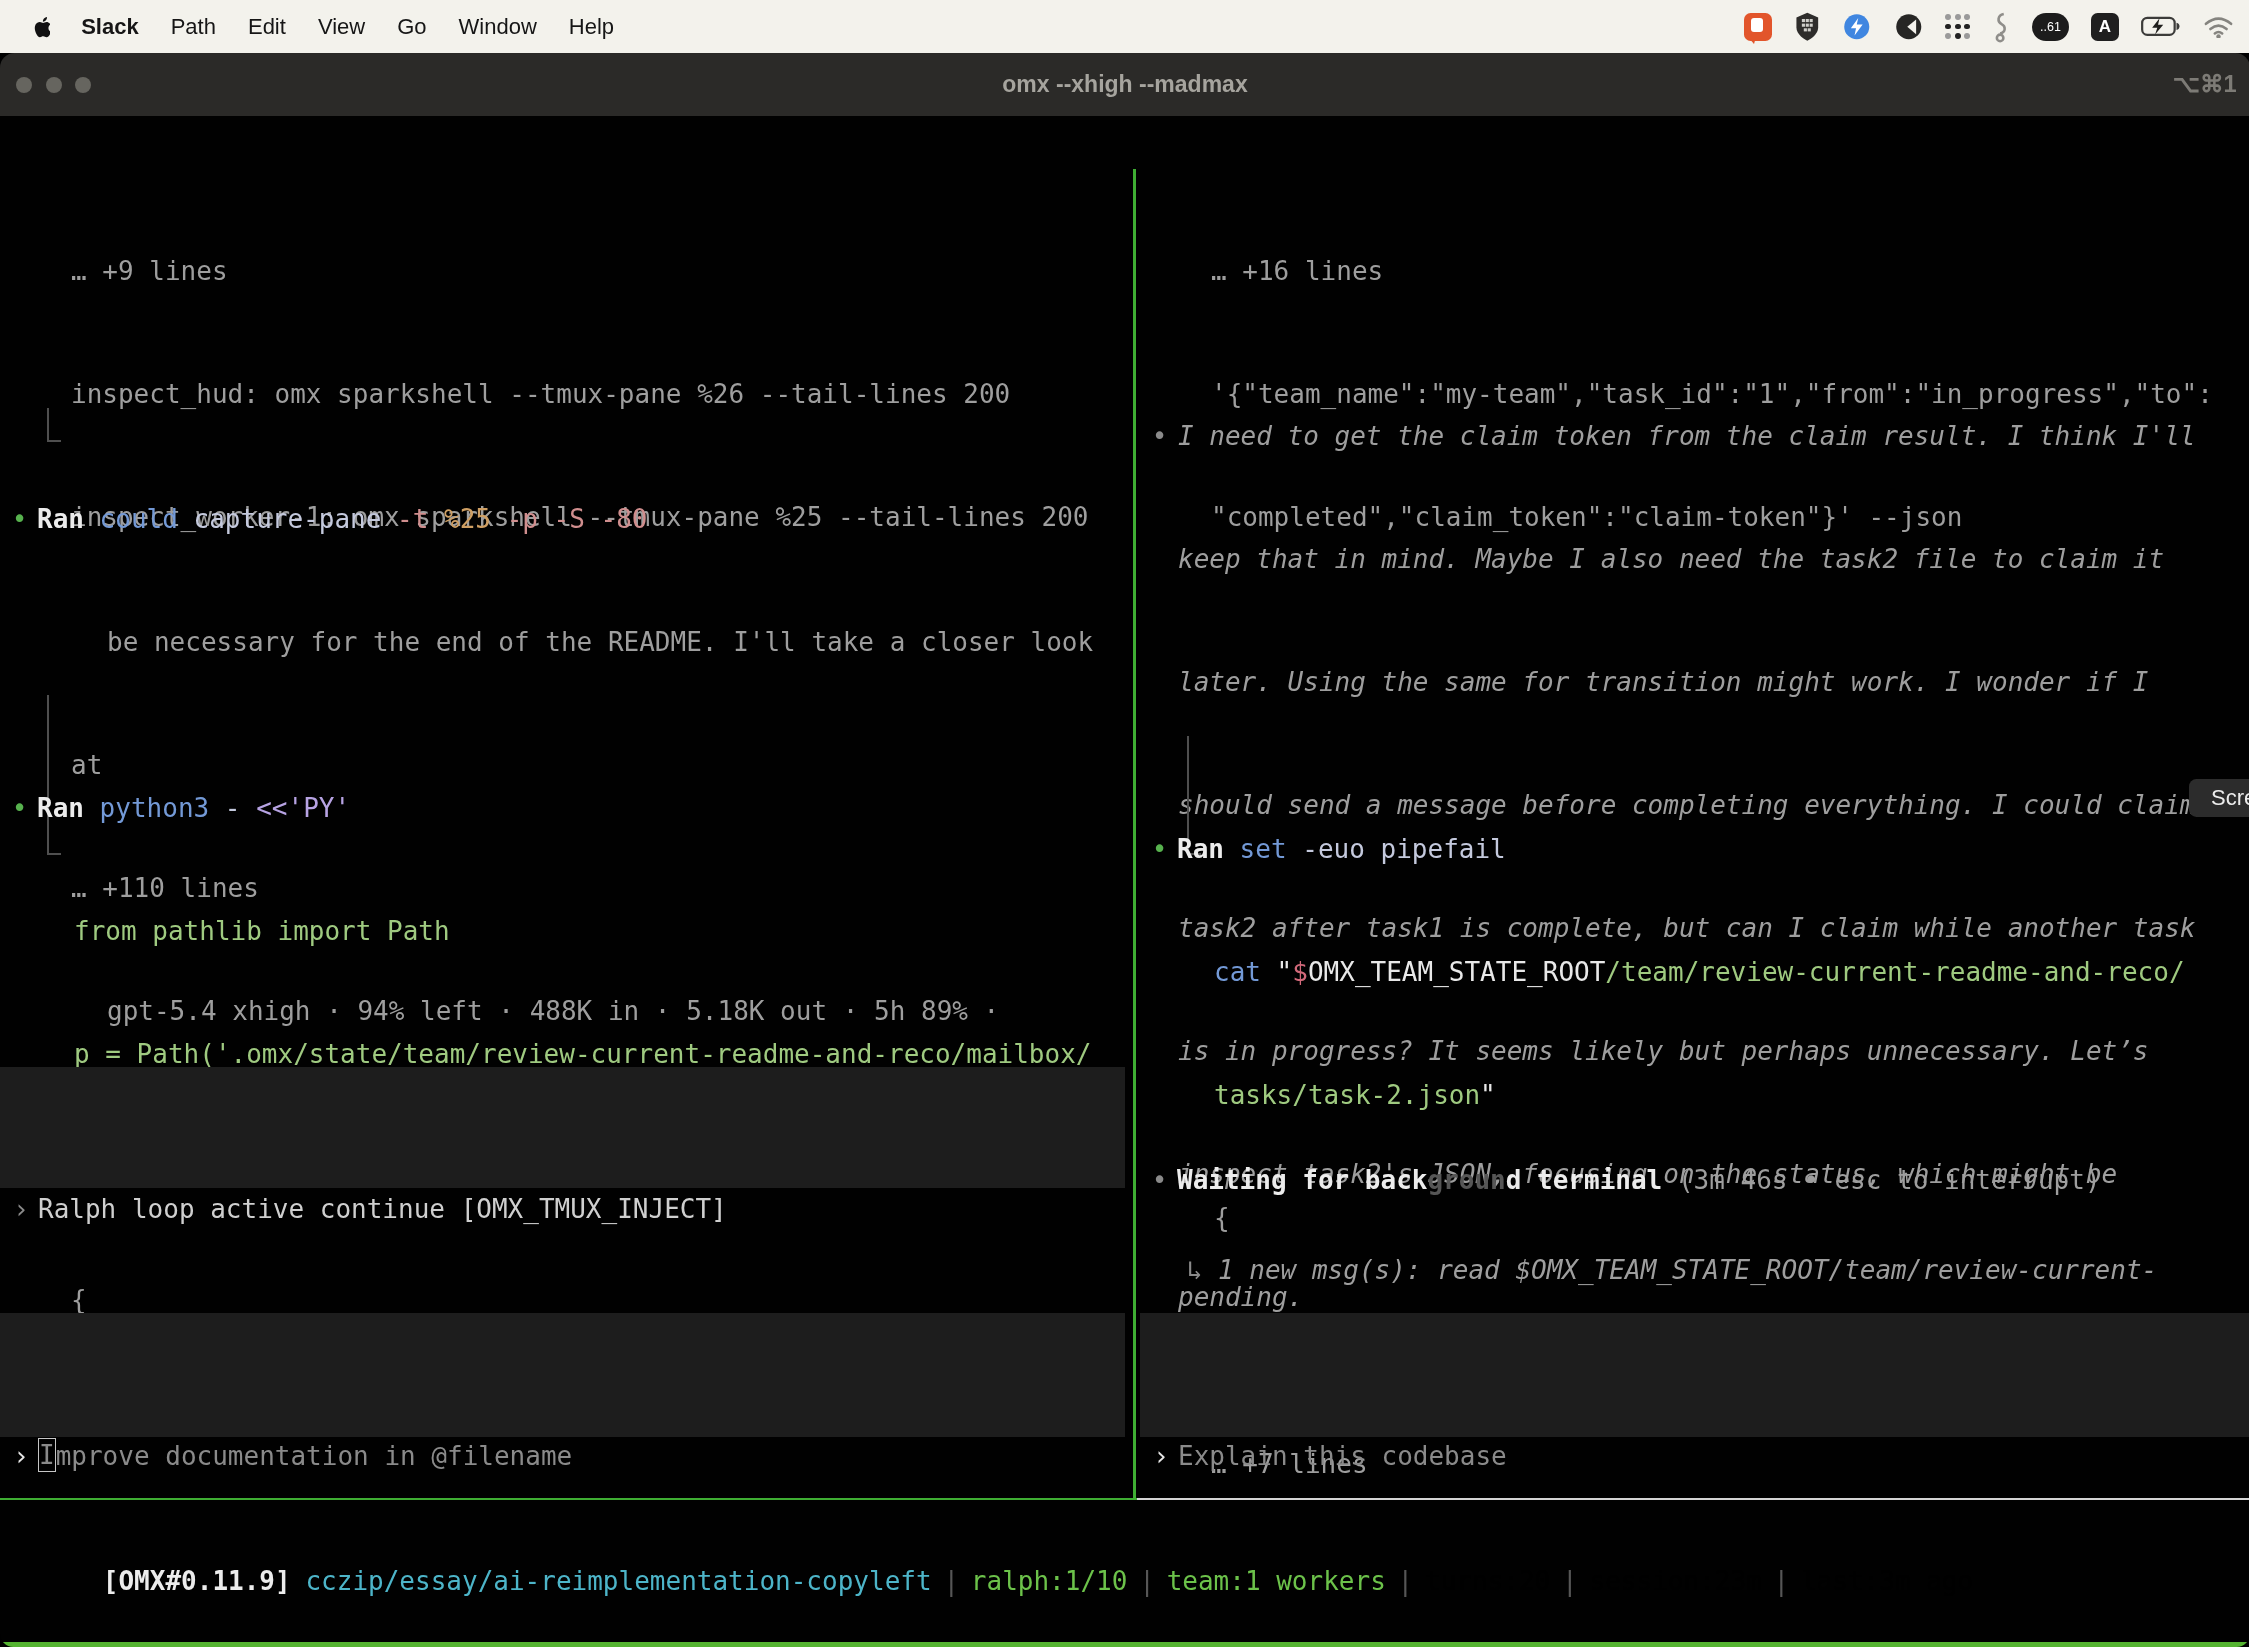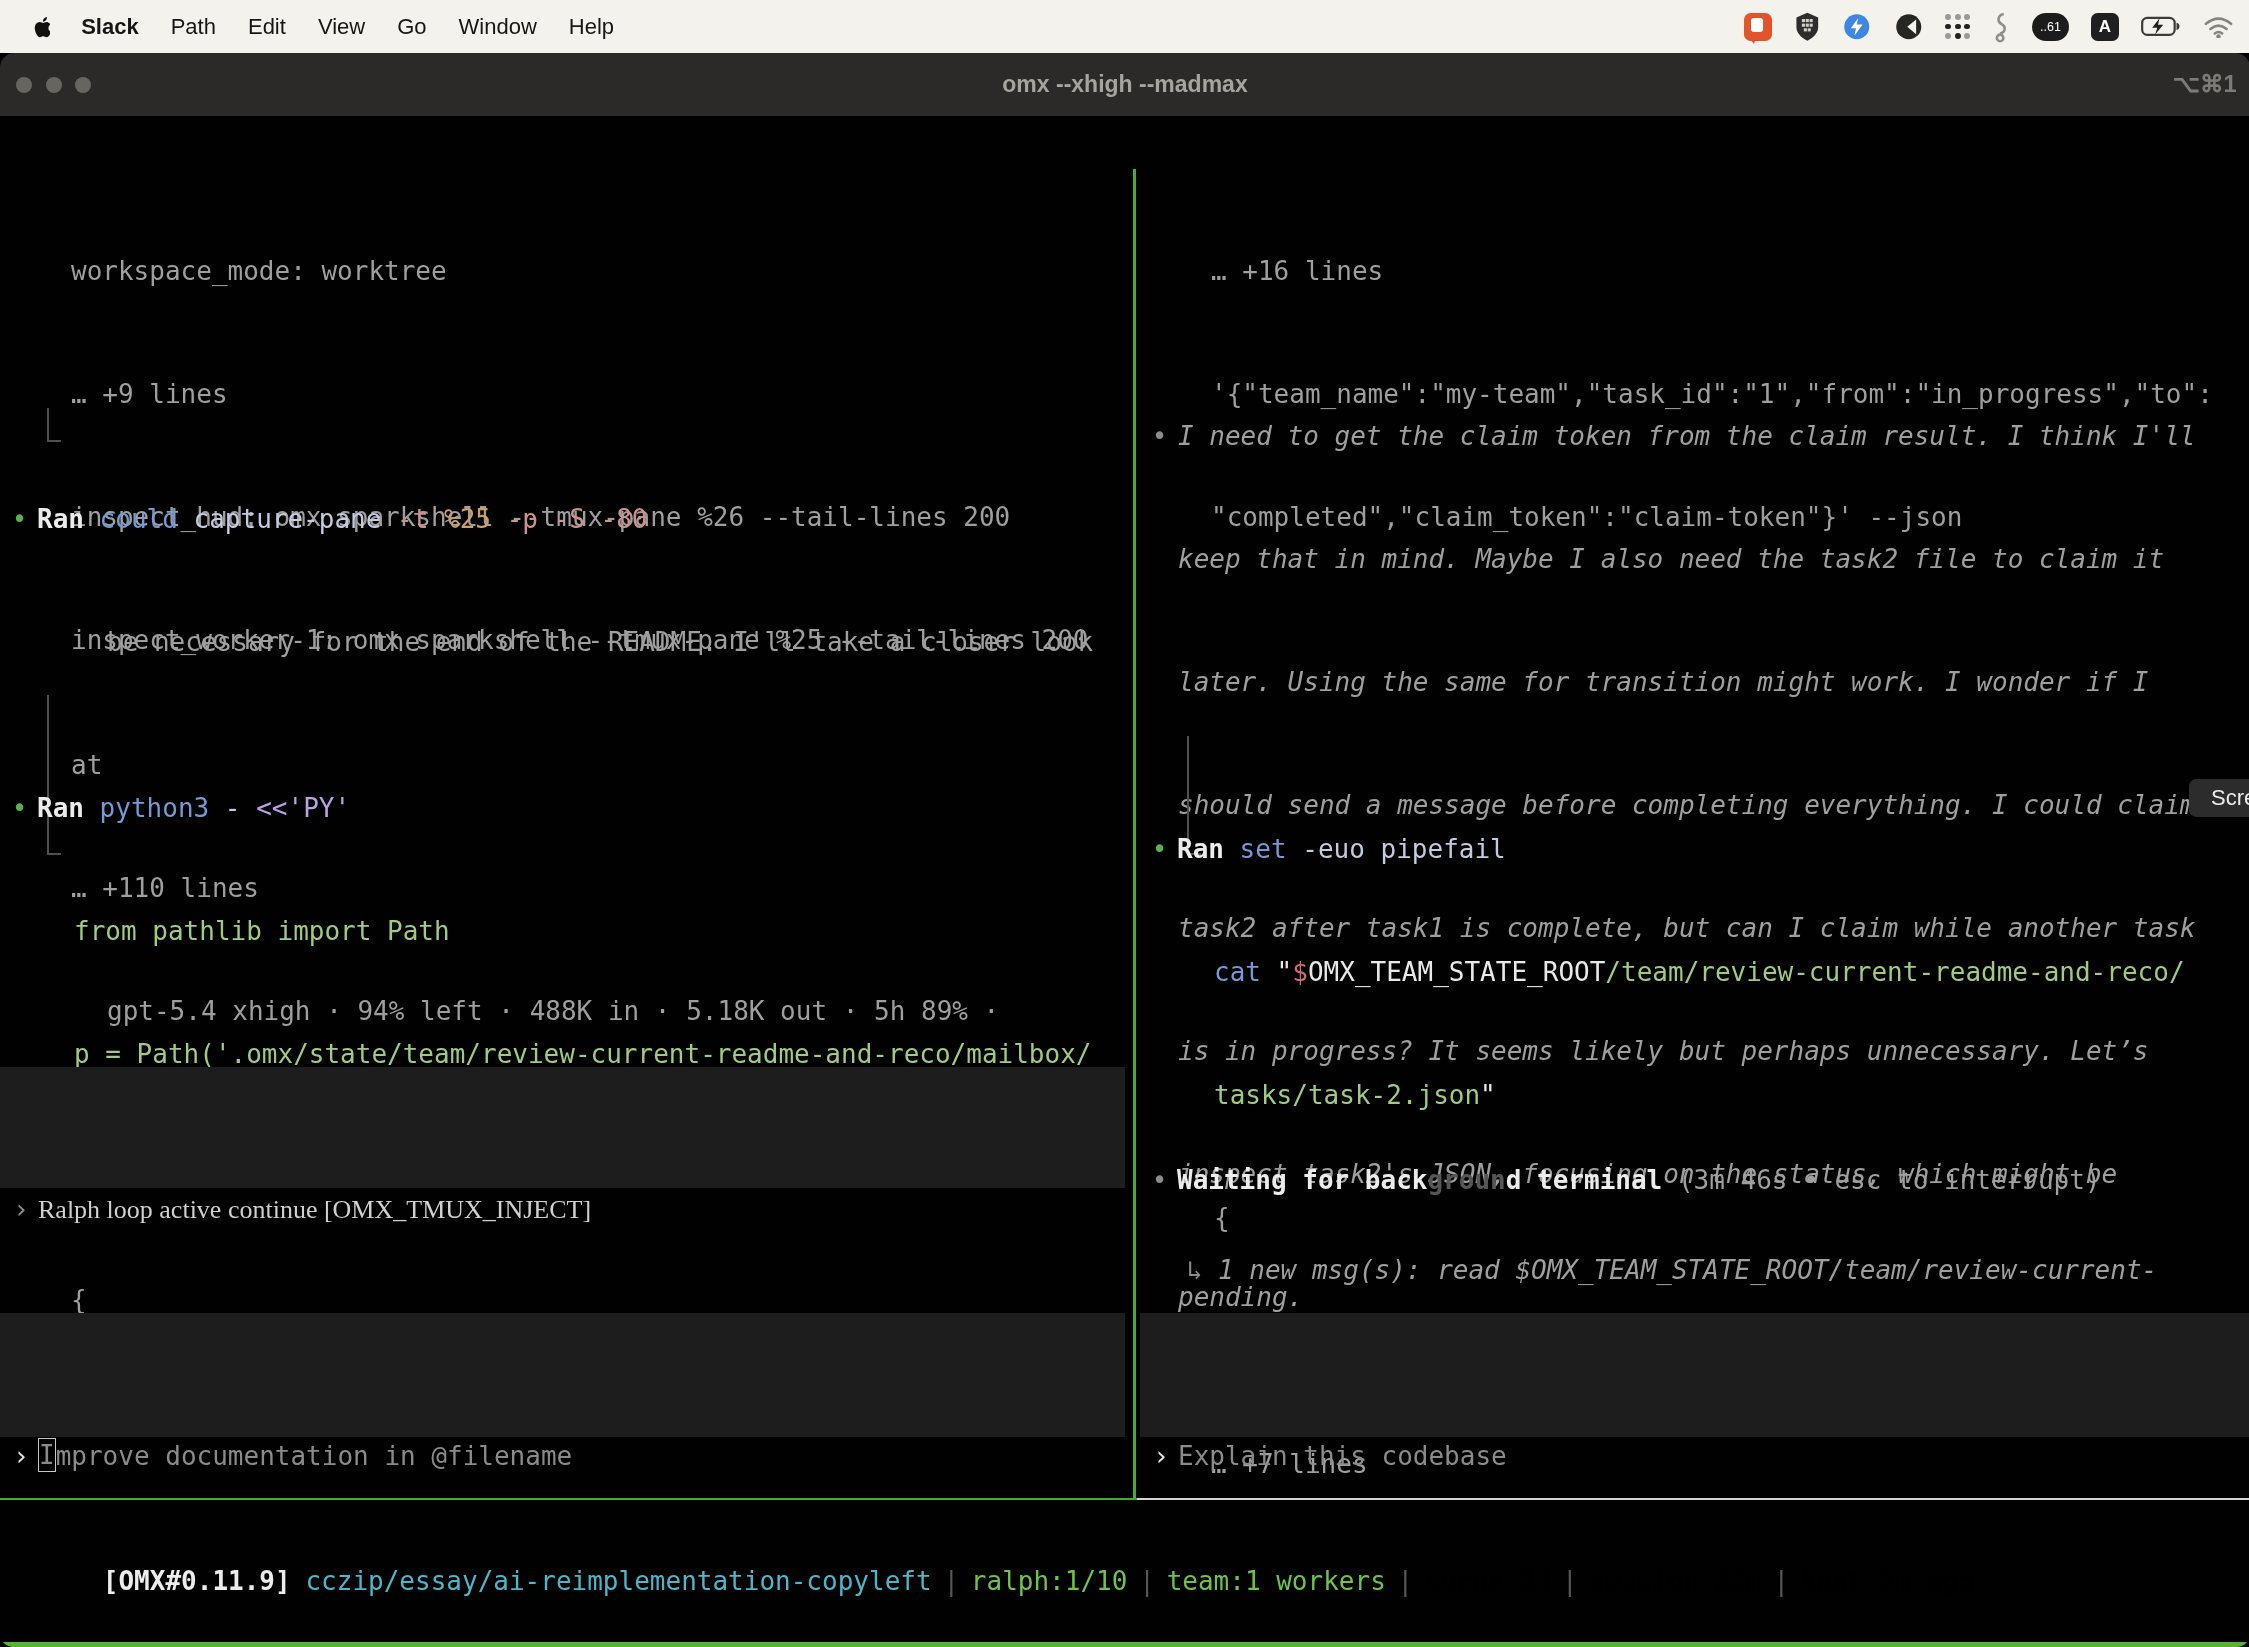--- a/index.html
+++ b/index.html
@@ -46,21 +46,21 @@
   .blue{color:#7399d6;}
   .lav{color:#c4c9dd;}
   .pink{color:#d08e8e;}
   .orn{color:#cf9f63;}
   .pur{color:#b7a3e3;}
   .grn{color:#9fca80;}
   .red{color:#d2697a;}
   .wht{color:#e8e8e8;}
   .dim{color:#565656;}
   .dgry{color:#8a8a8a;}
-  .lgry{color:#cfcfcf;font-family:Liberation Serif, serif;}
+  .lgry{color:#cfcfcf;}
   .it{font-style:italic;}
   .gbul{color:#57b24e;}
   .connector{position:absolute;width:11.8px;border-left:2.2px solid #4f4f4f;border-bottom:2.2px solid #4f4f4f;}
   .band{position:absolute;left:0;right:0;background:#1d1d1d;}
   .cursorbox{display:inline-block;height:32px;line-height:32px;border:1.5px solid #c6c6c6;
              vertical-align:middle;margin-top:-4.4px;}
   
   #divider{position:absolute;left:1133px;top:116px;width:3px;height:1329px;background:#3fae33;}
   #border-left{position:absolute;left:0;top:1445px;width:1137px;height:2.2px;background:#3fae33;}
   #border-right{position:absolute;left:1137px;top:1445px;width:1113px;height:2.2px;background:#d4d4d4;}
@@ -173,21 +173,20 @@
       <span class="tl" style="left:16px"></span>
       <span class="tl" style="left:46px"></span>
       <span class="tl" style="left:75px"></span>
       <div id="titletext">omx --xhigh --madmax</div>
       <div id="titleshortcut">⌥⌘1</div>
     </div>
 
     <div class="pane" id="pane-left">
       
       <div class="grp" style="top:0">
-        <div class="ln"><span class="a" style="left:71px">workspace_mode: worktree</span></div>
         <div class="ln"><span class="a" style="left:71px">… +9 lines</span></div>
         <div class="ln"><span class="a" style="left:71px">inspect_hud: omx sparkshell --tmux-pane %26 --tail-lines 200</span></div>
         <div class="ln"><span class="a" style="left:71px">inspect_worker-1: omx sparkshell --tmux-pane %25 --tail-lines 200</span></div>
       </div>
 
       
       <div class="grp" style="top:207px">
         <div class="connector" style="left:47px;top:32px;height:32px"></div>
         <div class="ln">
           <span class="a gbul" style="left:11.8px">•</span>

